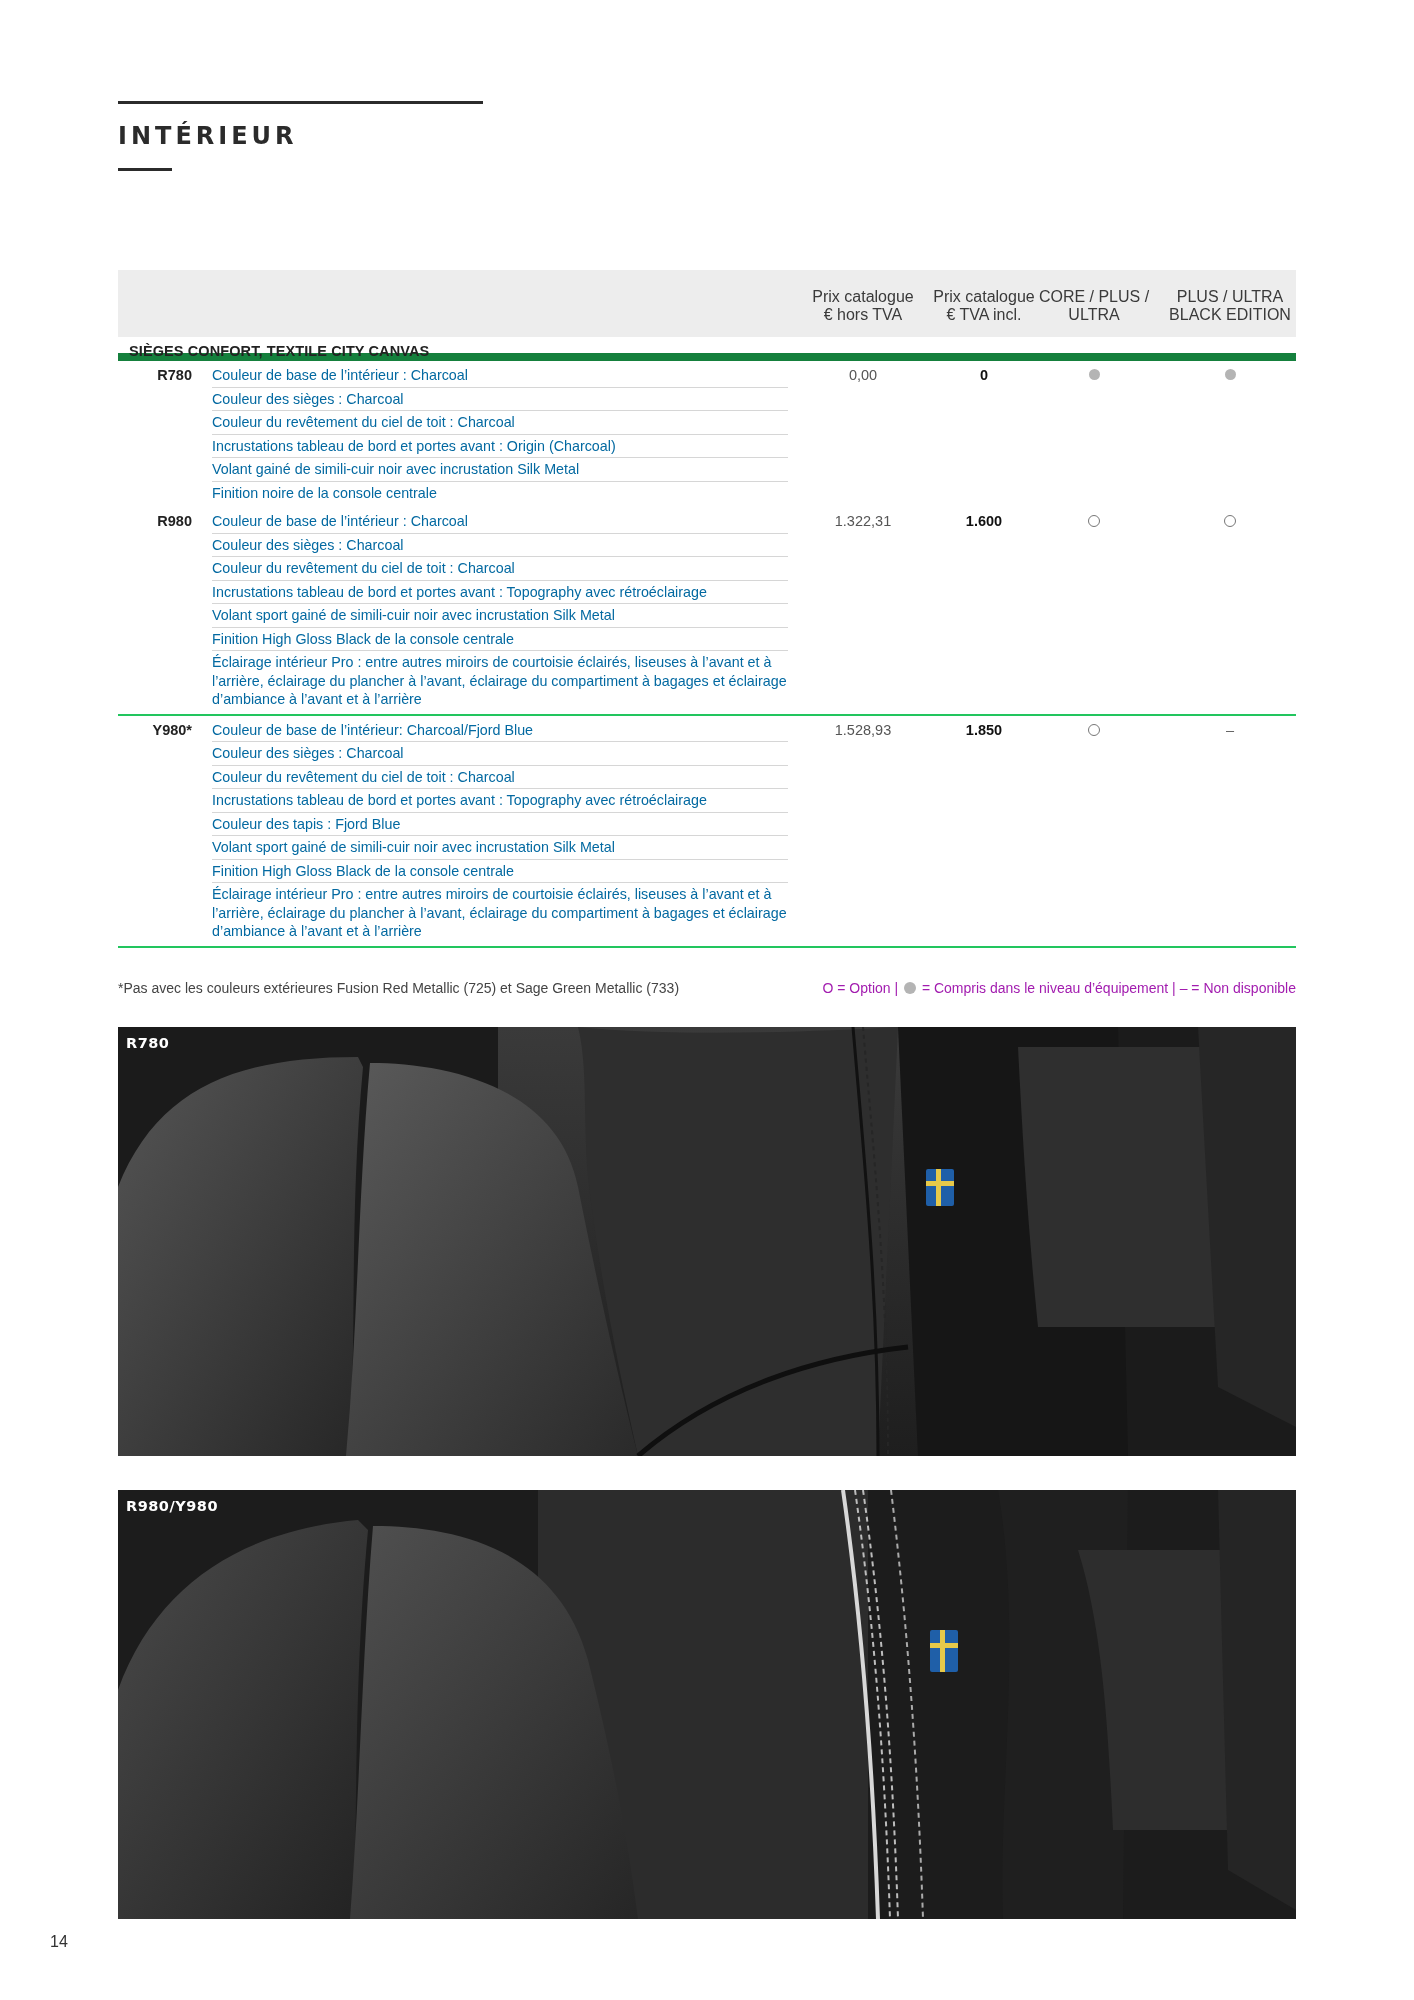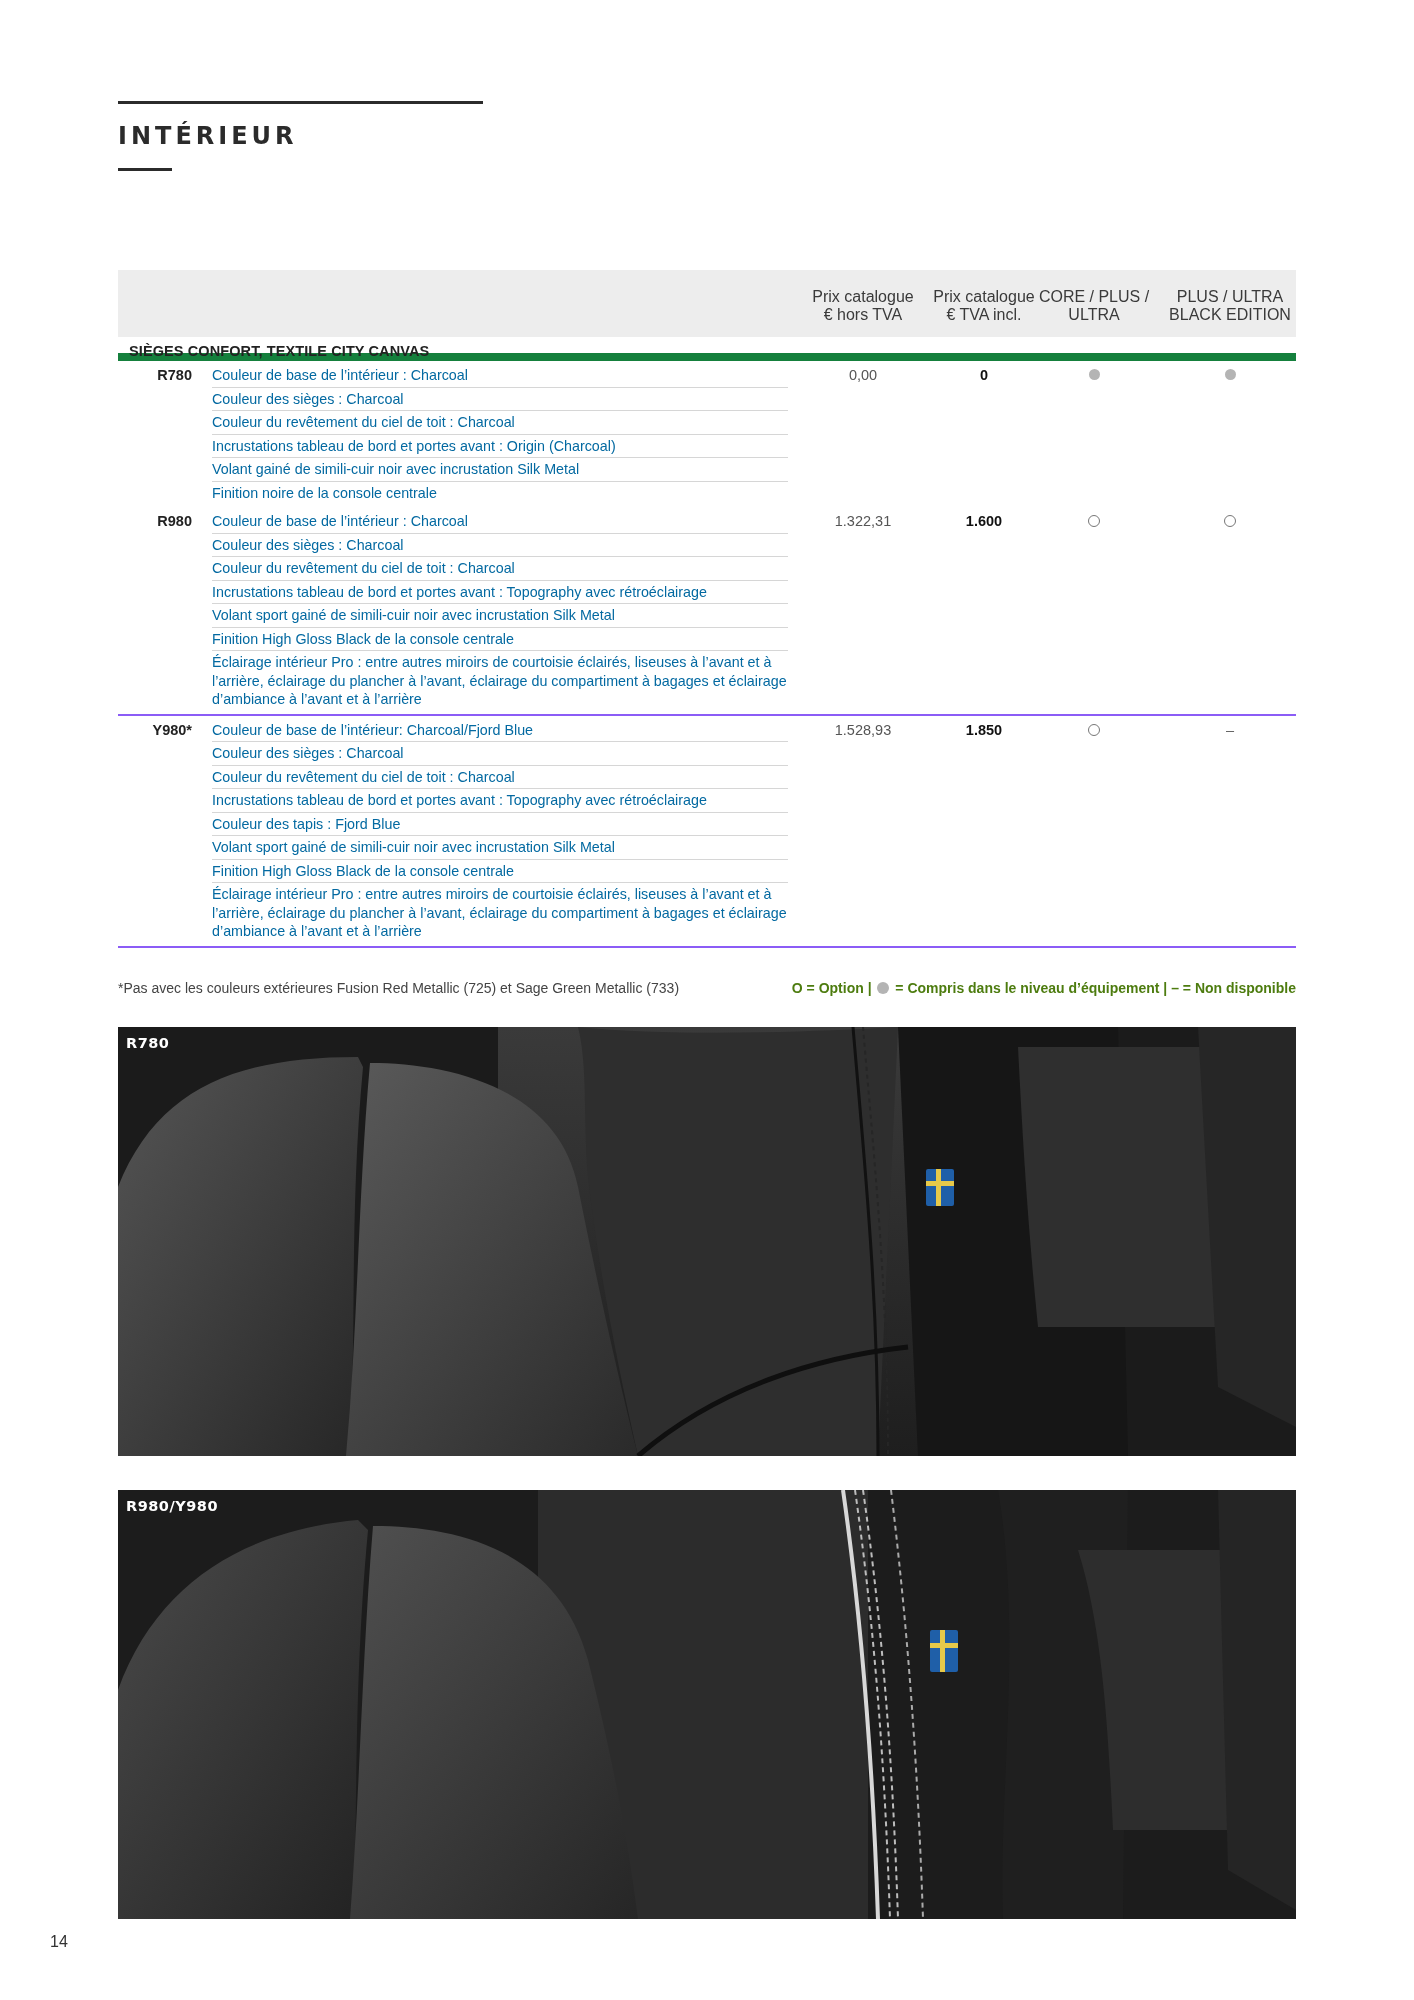--- a/index.html
+++ b/index.html
@@ -13,35 +13,35 @@
   .table { position: absolute; left: 118px; top: 270px; width: 1178px; }
   .thead { height: 67px; background: #ededed; position: relative; }
   .th { position: absolute; top: 18px; font-size: 16px; line-height: 18px; text-align: center; color: #3a3a3a; }
   .th.c1 { left: 675px; width: 140px; }
   .th.c2 { left: 796px; width: 140px; }
   .th.c3 { left: 906px; width: 140px; }
   .th.c4 { left: 1032px; width: 160px; }
 
   .section-head { height: 24px; padding-left: 11px; padding-top: 6px; font-weight: bold; font-size: 14.5px; color: #222; border-bottom: 8px solid #15803d; letter-spacing: 0.1px; }
   .group { position: relative; padding-top: 3px; padding-bottom: 3px; }
-  .group.bordered { border-bottom: 2px solid #8b5cf6; }
+  .group.bordered { border-bottom: 2px solid #22c55e; }
   .code { position: absolute; left: 0; width: 74px; top: 6px; text-align: right; font-weight: bold; font-size: 14.5px; color: #222; }
   .items { margin-left: 94px; width: 576px; }
   .item { font-size: 14.3px; line-height: 18.5px; color: #0369a1; padding: 2px 0 2px 0; border-bottom: 1px solid #d6d6d6; }
   .item:last-child { border-bottom: none; }
   .cell { position: absolute; top: 6px; font-size: 14.5px; text-align: center; }
   .cell.p1 { left: 695px; width: 100px; color: #555; }
   .cell.p2 { left: 816px; width: 100px; font-weight: bold; color: #111; }
   .cell.s3 { left: 926px; width: 100px; color: #666; }
   .cell.s4 { left: 1062px; width: 100px; color: #666; }
   .dot { display: inline-block; width: 11px; height: 11px; border-radius: 50%; background: #b4b4b4; margin-top: 2px; }
   .ring { display: inline-block; width: 12px; height: 12px; border-radius: 50%; border: 1.3px solid #777; margin-top: 2px; }
 
   .footnote { position: absolute; left: 118px; top: 980px; font-size: 14px; color: #444; }
-  .legend { position: absolute; right: 118px; top: 980px; font-size: 14px; color: #4d7c0f; white-space: nowrap; font-weight: bold; }
+  .legend { position: absolute; right: 118px; top: 980px; font-size: 14px; color: #a21caf; white-space: nowrap; }
   .legend .dot { width: 12px; height: 12px; vertical-align: -1px; margin: 0 2px; }
 
   .photo { position: absolute; left: 118px; width: 1178px; height: 429px; overflow: hidden; background: #1c1c1c; }
   .photo.p-r780 { top: 1027px; }
   .photo.p-r980 { top: 1490px; }
   .photo-label { position: absolute; left: 8px; top: 8px; font-family: "DejaVu Sans", sans-serif; font-weight: bold; font-size: 14.5px; color: #ffffff; letter-spacing: 0.5px; z-index: 5; }
   .photo svg { position: absolute; left: 0; top: 0; }
 
   .page-number { position: absolute; left: 50px; top: 1933px; font-size: 16px; color: #333; }
 </style>

